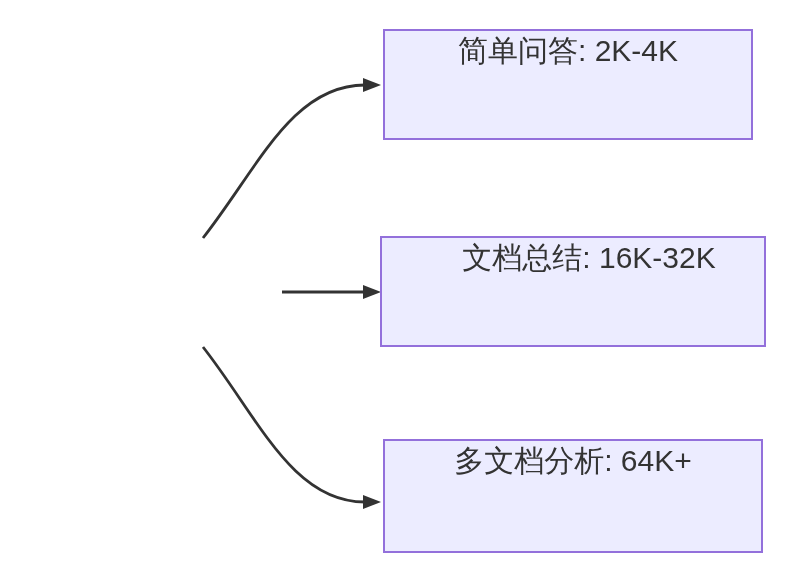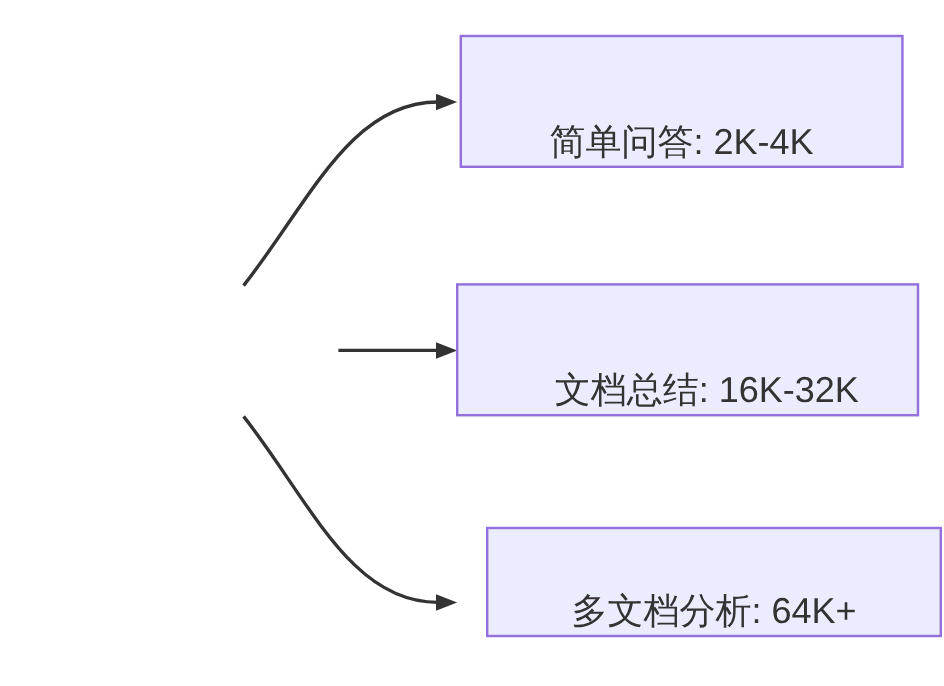--- a/index.html
+++ b/index.html
@@ -24,29 +24,29 @@
   }
   .node {
     position: absolute;
     box-sizing: border-box;
     background: #ECECFF;
     border: 2.5px solid #9370DB;
     color: #333333;
     font-size: 30px;
     line-height: 1.3;
     display: flex;
-    align-items: flex-end;
+    align-items: flex-start;
     justify-content: center;
     text-align: center;
     white-space: nowrap;
   }
   .node-task-type   { left: 32px;  top: 237px; width: 249px; height: 110px; }
   .node-simple-qa   { left: 383px; top: 29px;  width: 370px; height: 111px; }
   .node-doc-summary { left: 380px; top: 236px; width: 386px; height: 111px; padding-left: 32px; }
-  .node-multi-doc   { left: 405px; top: 439px; width: 380px; height: 92px; }
+  .node-multi-doc   { left: 383px; top: 439px; width: 380px; height: 114px; }
   .edge {
     fill: none;
     stroke: #333333;
     stroke-width: 2.8px;
   }
 </style>
 </head>
 <body>
 
 <div class="canvas">

